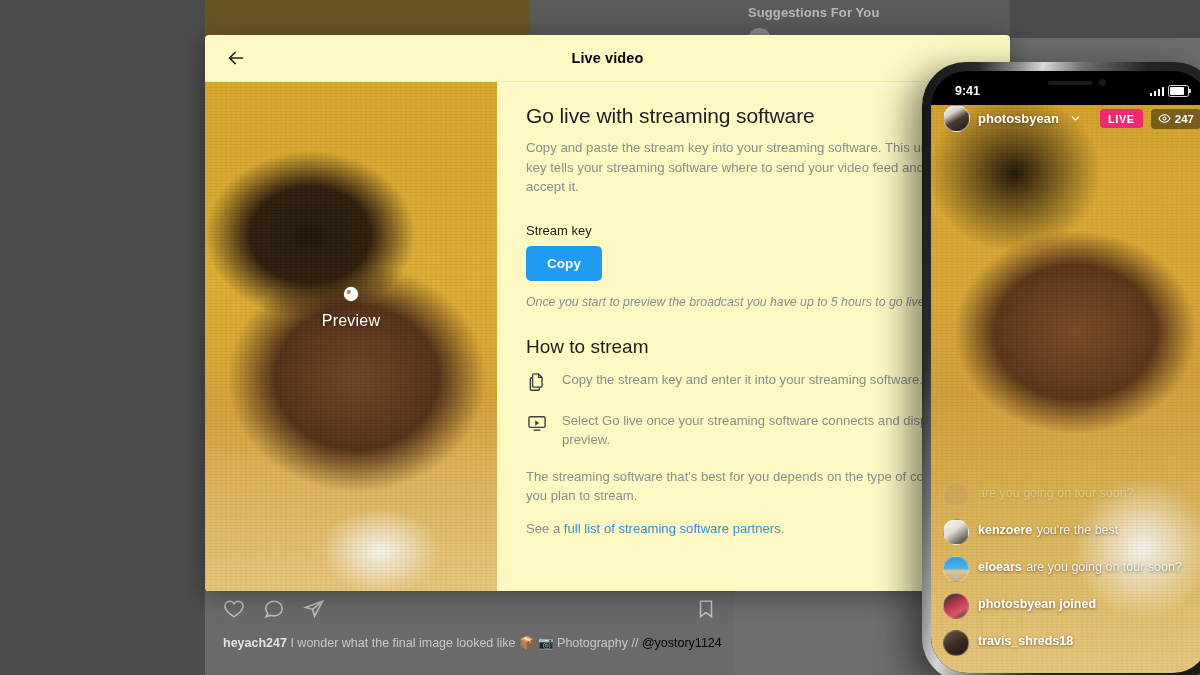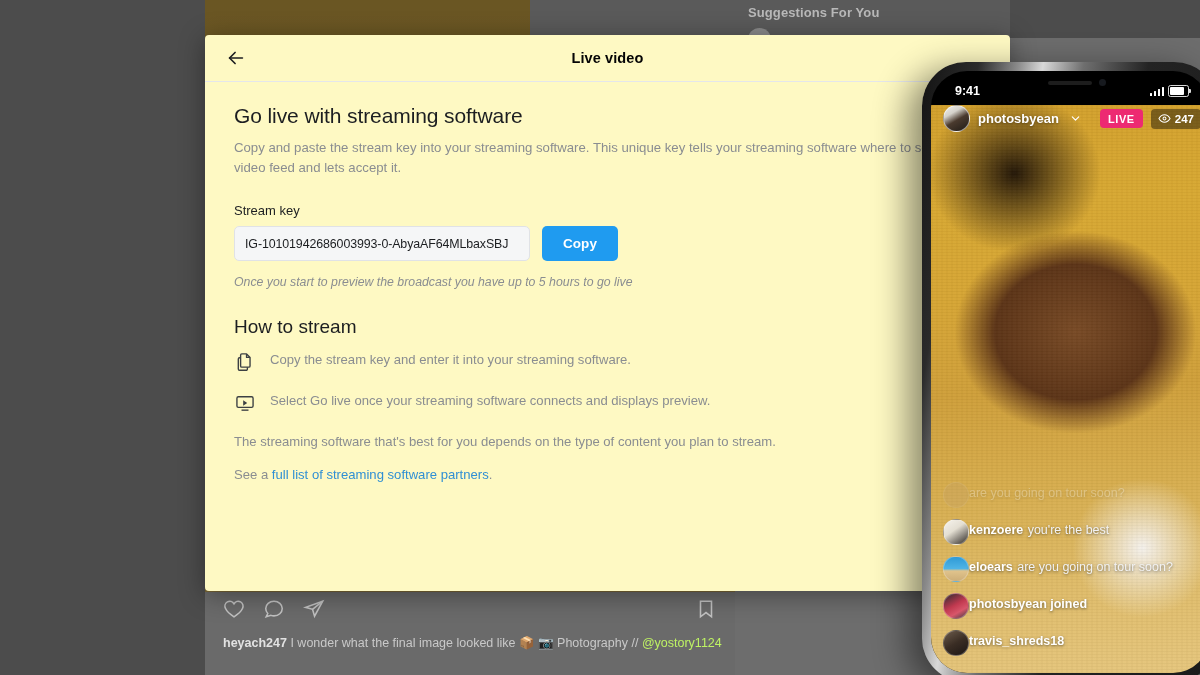--- a/index.html
+++ b/index.html
@@ -97,21 +97,21 @@
     left: 18px; top: 628px; width: 510px;
     color: #c9c9c9;
   }
   .feed-likes { font-size: 12.5px; line-height: 18px; }
   .feed-likes b { color: #dedede; font-weight: 700; }
   .feed-comment {
     font-size: 12.5px; line-height: 19px; margin-top: 6px;
     white-space: nowrap; overflow: hidden;
   }
   .feed-comment b { color: #e2e2e2; font-weight: 700; }
-  .feed-comment .muted { color: #bef264; }
+  .feed-comment .muted { color: #000000; }
 
   
   .dialog {
     position: absolute;
     left: 205px;
     top: 35px;
     width: 805px;
     height: 556px;
     background: #fef9c3;
     border-radius: 4px;
@@ -447,20 +447,21 @@
   .comments {
     position: absolute;
     left: 0; right: 0; bottom: 0;
     padding: 0 10px 6px 12px;
     box-sizing: border-box;
     z-index: 5;
   }
   .cmt {
     display: flex;
     align-items: flex-start;
+    gap: 9px;
     margin-bottom: 11px;
   }
   .cmt-av {
     width: 26px; height: 26px; border-radius: 50%;
     flex: none;
     border: 1px solid rgba(255,255,255,.25);
     box-sizing: border-box;
   }
   .cmt-body { padding-top: 1px; min-width: 0; }
   .cmt-user {
@@ -532,28 +533,39 @@
         <svg width="22" height="22" viewBox="0 0 24 24" fill="none" stroke="#1c1e21" stroke-width="1.8" stroke-linecap="round" stroke-linejoin="round">
           <path d="M19 12H5"></path>
             <path d="M11 6l-6 6 6 6"></path>
         </svg>
       </div>
       <div class="dialog-title">Live video</div>
     </div>
 
     <div class="dialog-body">
 
+      <div class="preview-pane">
+        <div class="preview-photo"></div>
+        <div class="preview-overlay">
+          <span class="pv-icon">
+            <svg width="20" height="20" viewBox="0 0 24 24" fill="#ffffff">
+              <circle cx="12" cy="12" r="8.6"></circle>
+              <circle cx="9.4" cy="9.6" r="2.6" fill="#9d8d76"></circle>
+            </svg>
+          </span>
+          <span class="pv-label">Preview</span>
+        </div>
+      </div>
 
       <div class="content-pane">
         <h1 class="h-title">Go live with streaming software</h1>
         <p class="body-text">Copy and paste the stream key into your streaming software. This unique key tells your streaming software where to send your video feed and lets accept it.</p>
 
         <div class="field-label">Stream key</div>
         <div class="key-row">
-          <div class="key-input" title="Stream key">IG-10101942686003993-0-AbyaAF64MLbaxSBJ</div>
           <button class="copy-btn">Copy</button>
         </div>
         <div class="note">Once you start to preview the broadcast you have up to 5 hours to go live</div>
 
         <h2 class="h2-title">How to stream</h2>
 
         <div class="step">
           <span class="step-icon">
             <svg width="22" height="22" viewBox="0 0 24 24" fill="none" stroke="#3c4043" stroke-width="1.5" stroke-linejoin="round">
               <path d="M8.5 3.2h5.2l3.8 3.8v9.3a1.3 1.3 0 0 1-1.3 1.3H8.5a1.3 1.3 0 0 1-1.3-1.3V4.5a1.3 1.3 0 0 1 1.3-1.3z"></path>

